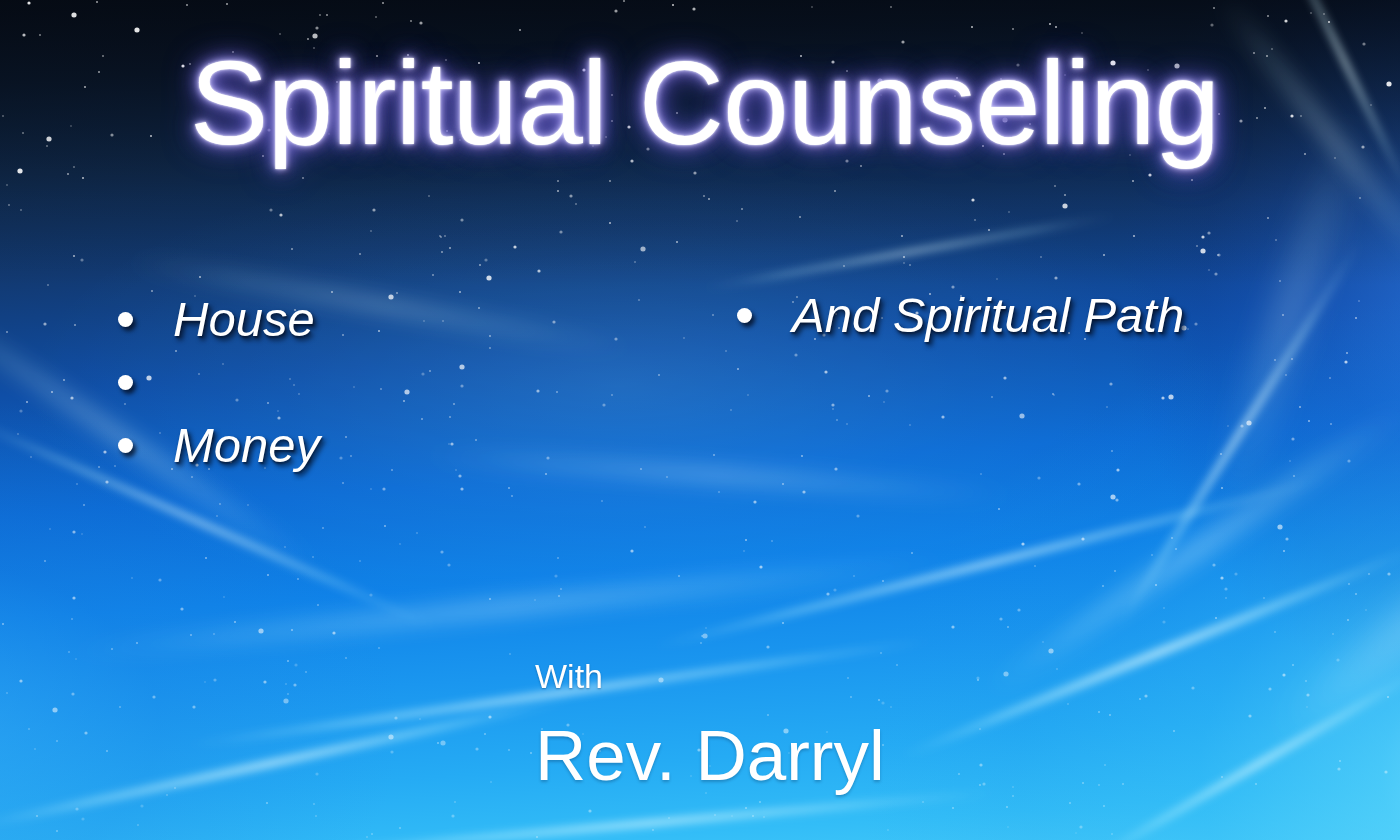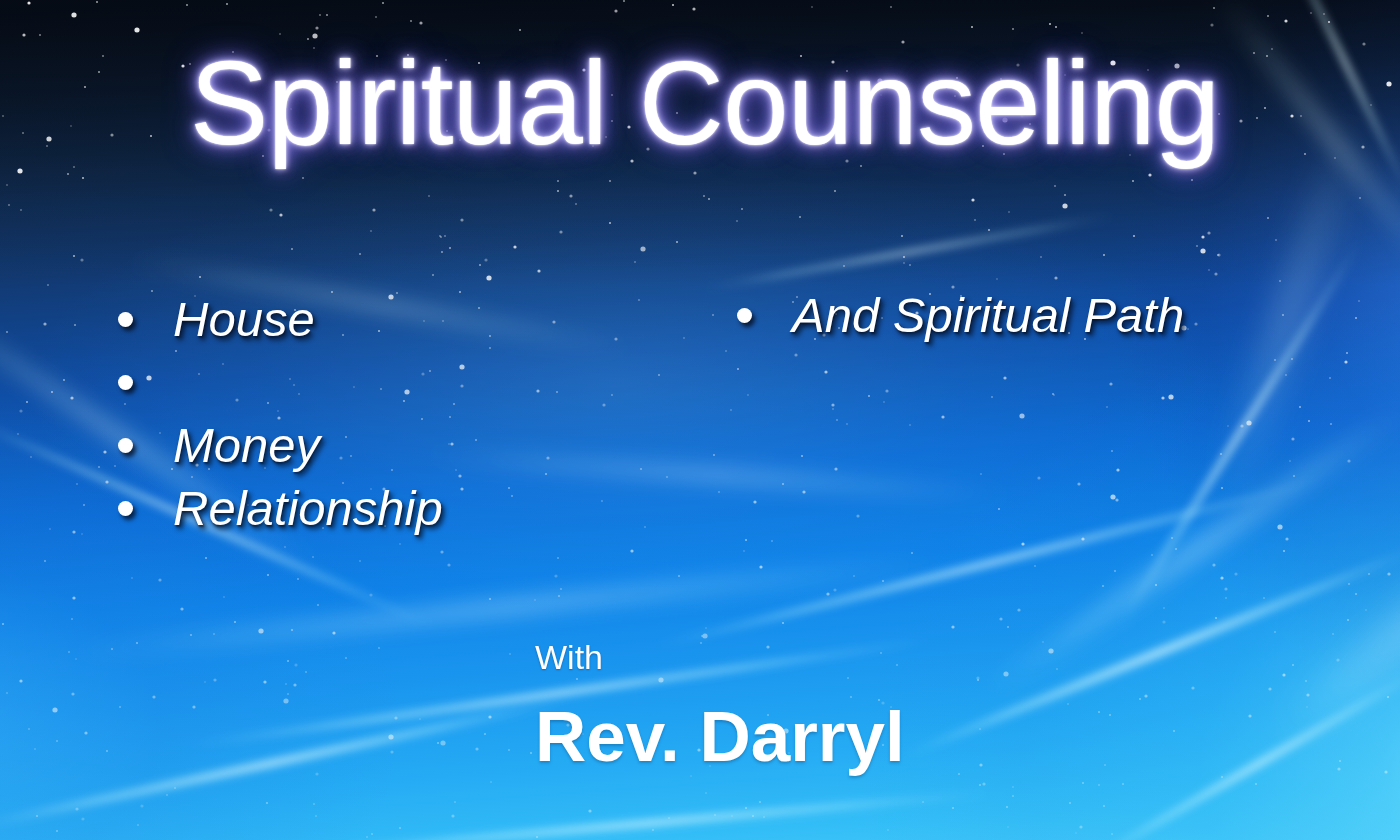--- a/index.html
+++ b/index.html
@@ -175,29 +175,29 @@
   .credit {
     position: absolute;
     left: 535px;
     top: 640px;
   }
   .credit-with {
     font-size: 34px;
     line-height: 1;
     color: #ffffff;
     text-shadow: 0 1px 2px rgba(5,25,60,0.35);
+    margin-top: 19px;
   }
   .credit-name {
     margin-top: 27px;
     font-size: 71px;
     line-height: 1;
     color: #ffffff;
     white-space: nowrap;
     text-shadow: 0 2px 3px rgba(5,25,60,0.25);
-    font-weight: bold;
   }
 </style>
 </head>
 <body>
 
 <div id="slide">
 
   <div class="bg-layer bg-base2"></div>
   <div class="bg-layer bg-glow-r"></div>
   <div class="bg-layer bg-glow-l"></div>
@@ -241,24 +241,20 @@
           <span class="bullet"></span>
           <span class="li-text">House</span>
         </div>
         <div class="li">
           <span class="bullet"></span>
         </div>
         <div class="li">
           <span class="bullet"></span>
           <span class="li-text">Money</span>
         </div>
-        <div class="li">
-          <span class="bullet"></span>
-          <span class="li-text">Relationship</span>
-        </div>
       </div>
 
       <div class="list list-right">
         <div class="li">
           <span class="bullet"></span>
           <span class="li-text">And Spiritual Path</span>
         </div>
       </div>
 
     </div>

